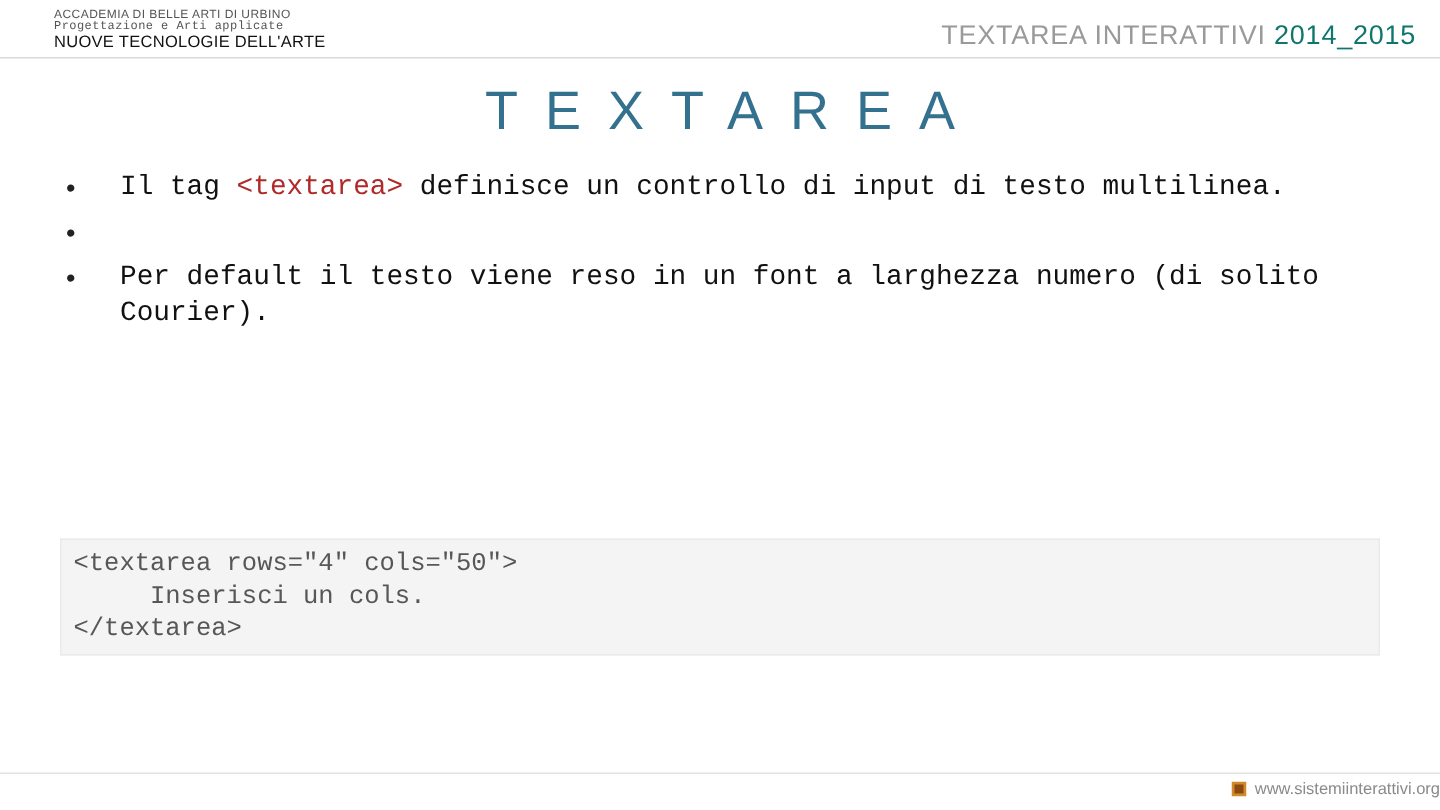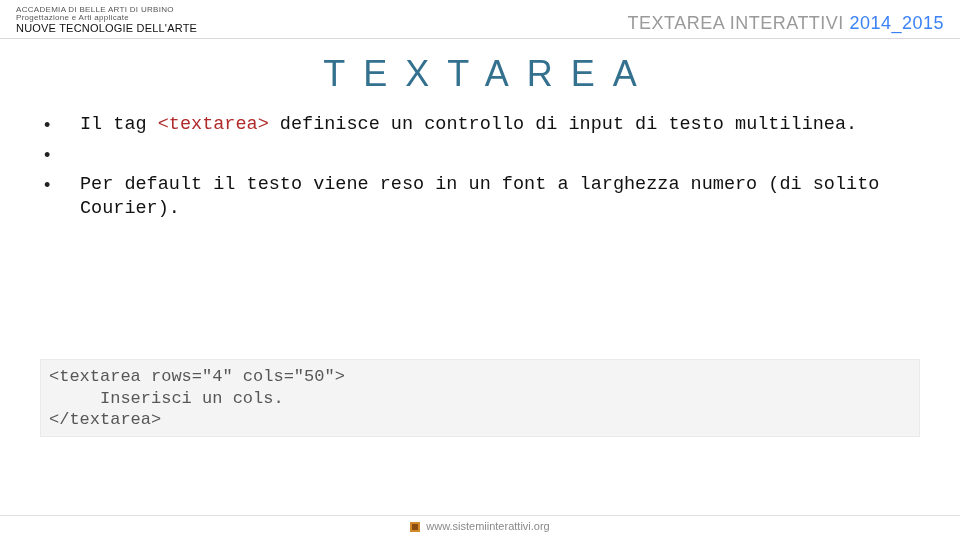--- a/index.html
+++ b/index.html
@@ -14,45 +14,47 @@
   }
   .header {
     display: flex;
     justify-content: space-between;
     align-items: flex-end;
     padding: 6px 16px 4px 16px;
     border-bottom: 1px solid #d9d9d9;
   }
   .header-left {
     line-height: 1.05;
+    margin-left: 20px;
   }
   .hl-line1 {
     font-size: 8px;
     letter-spacing: 0.3px;
     color: #555;
   }
   .hl-line2 {
     font-size: 8px;
     letter-spacing: 0.3px;
     color: #555;
+    font-family: Liberation Mono, monospace;
   }
   .hl-line3 {
     font-size: 11px;
     font-weight: 400;
     color: #111;
     letter-spacing: 0.2px;
   }
   .header-right {
     font-size: 18px;
     color: #9a9a9a;
     letter-spacing: 0.5px;
     font-weight: 400;
   }
   .header-right .years {
-    color: #3b82f6;
+    color: #0f766e;
   }
   .slide-title {
     text-align: center;
     font-size: 36px;
     font-weight: 400;
     color: #34718f;
     letter-spacing: 18px;
     margin: 14px 0 18px 0;
     padding-left: 18px; 
   }
@@ -91,21 +93,21 @@
     color: #575757;
     line-height: 1.25;
     white-space: pre;
   }
   .footer {
     position: absolute;
     left: 0;
     right: 0;
     bottom: 8px;
     border-top: 1px solid #e2e2e2;
-    text-align: center;
+    text-align: right;
     padding-top: 4px;
     font-size: 11px;
     color: #8a8a8a;
   }
   .footer .fav {
     display: inline-block;
     width: 10px;
     height: 10px;
     vertical-align: middle;
     margin-right: 6px;

